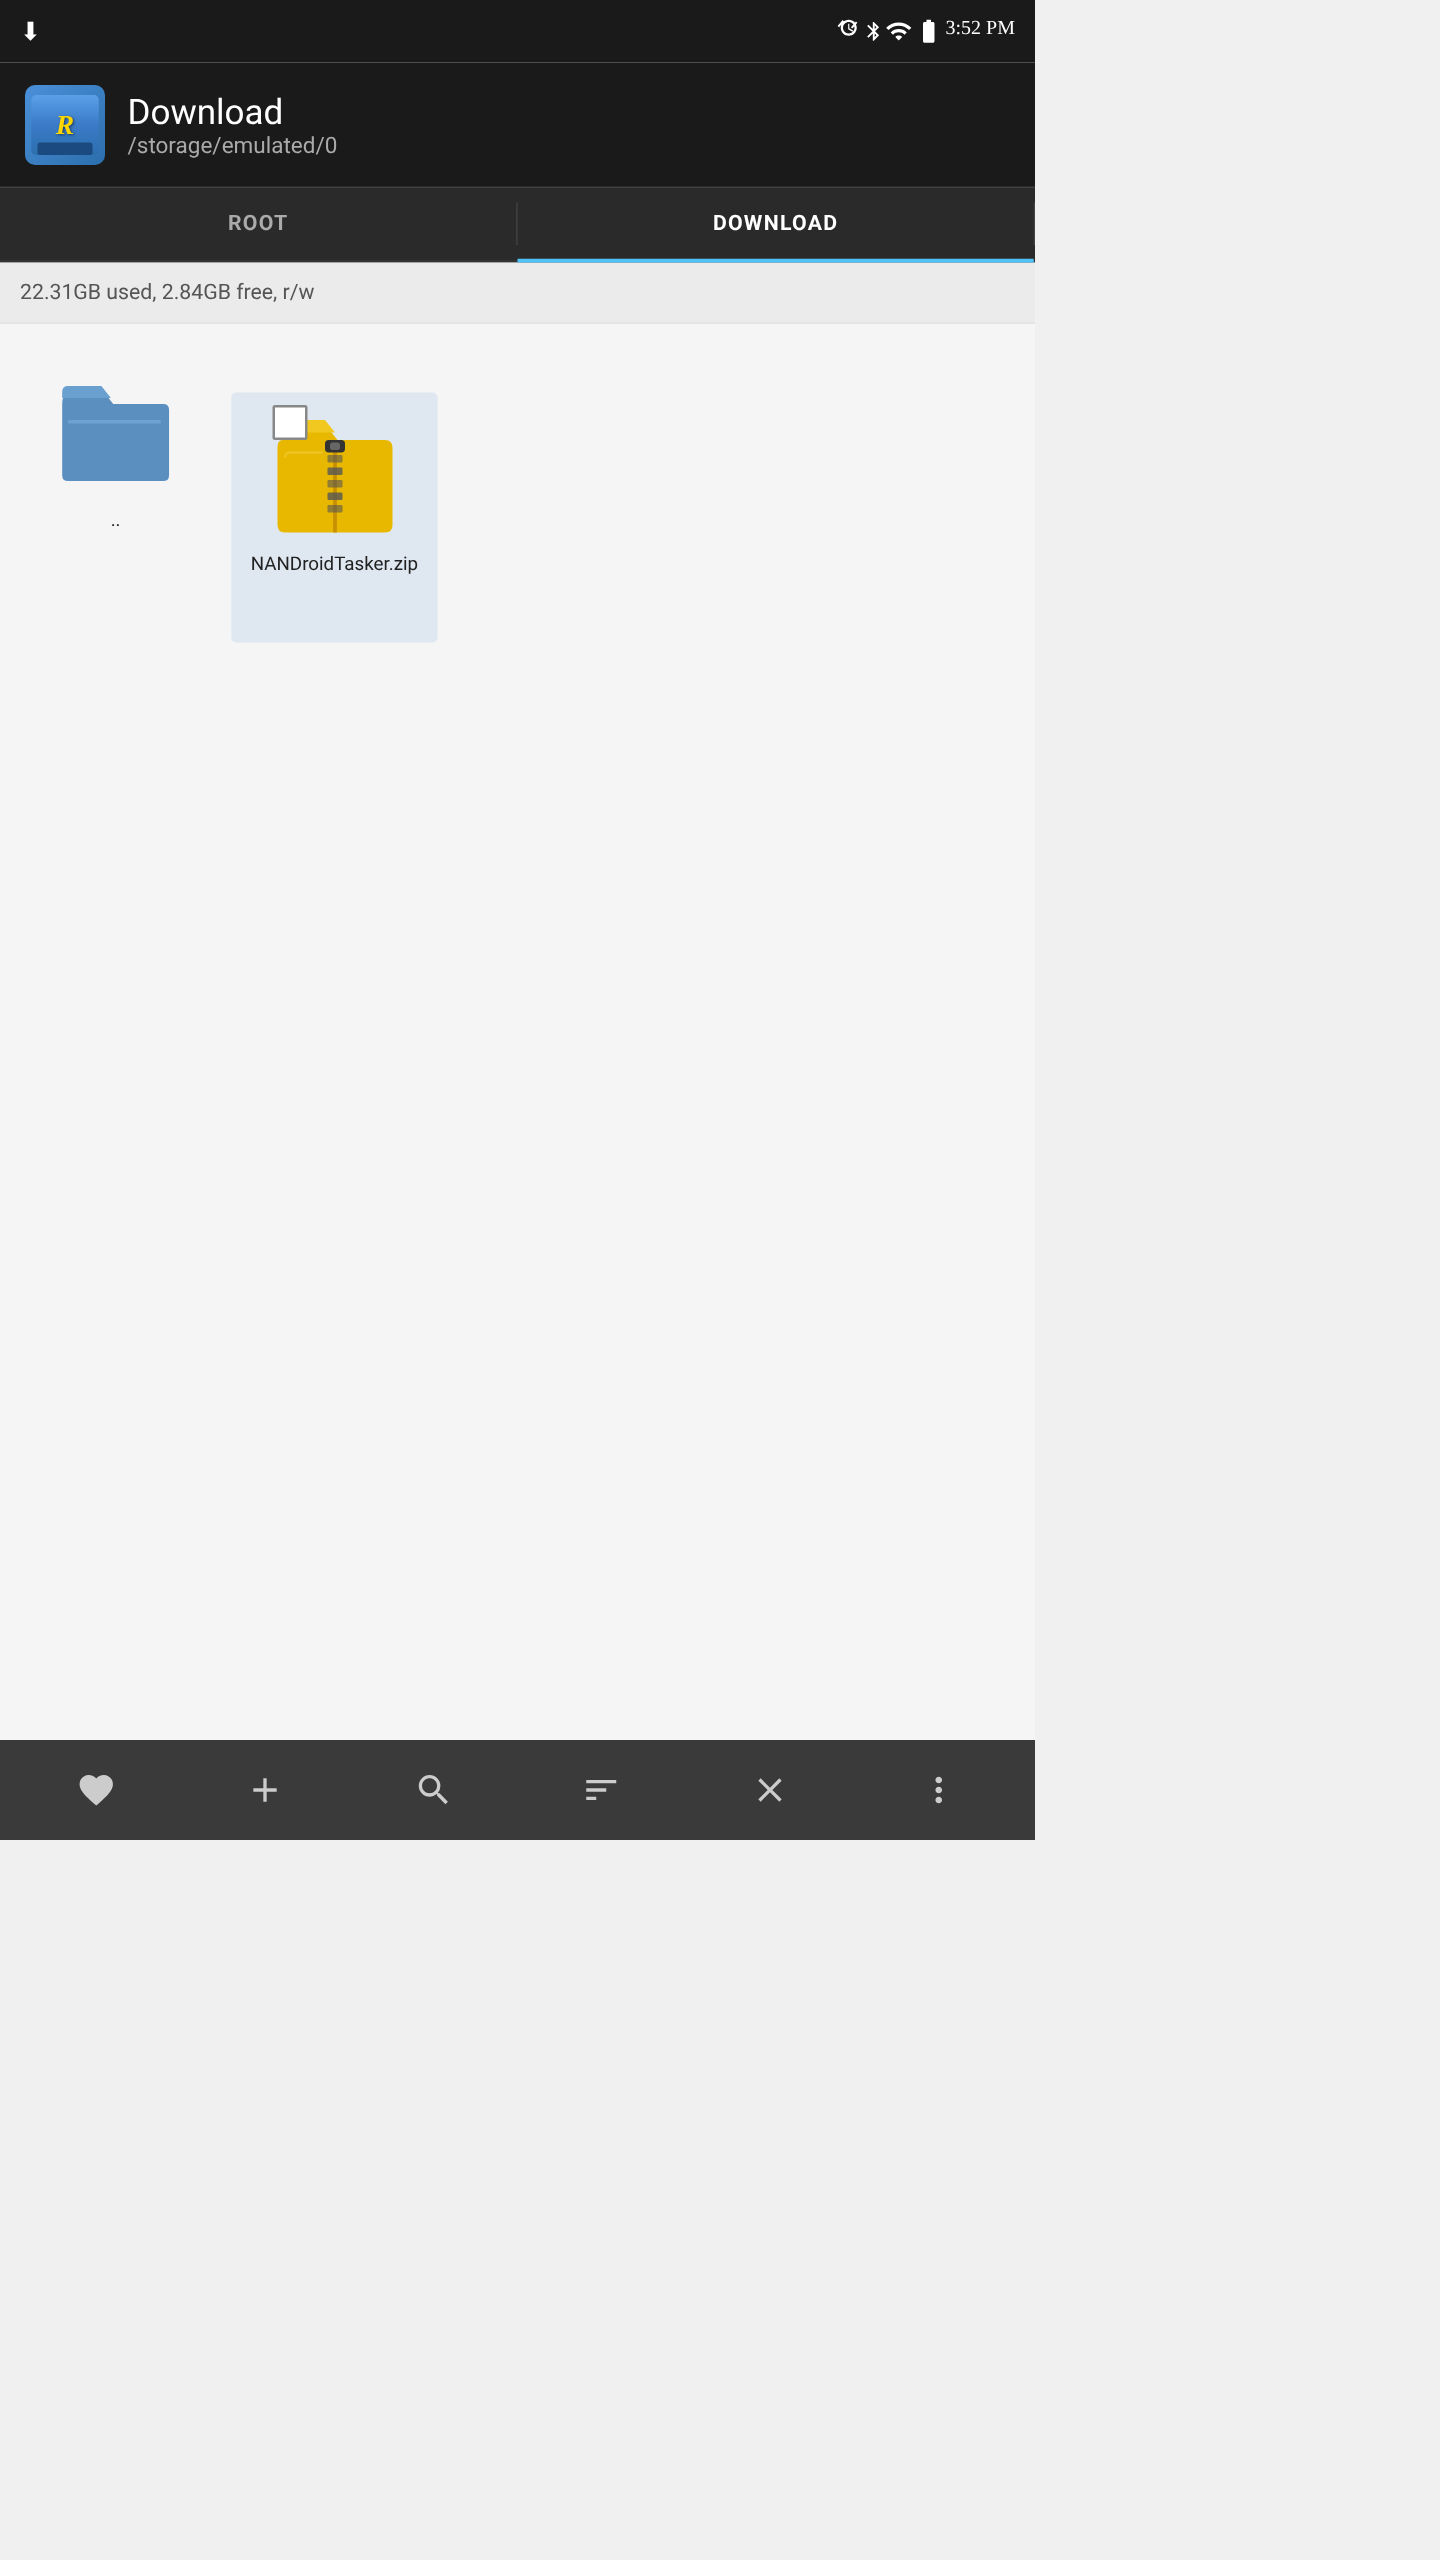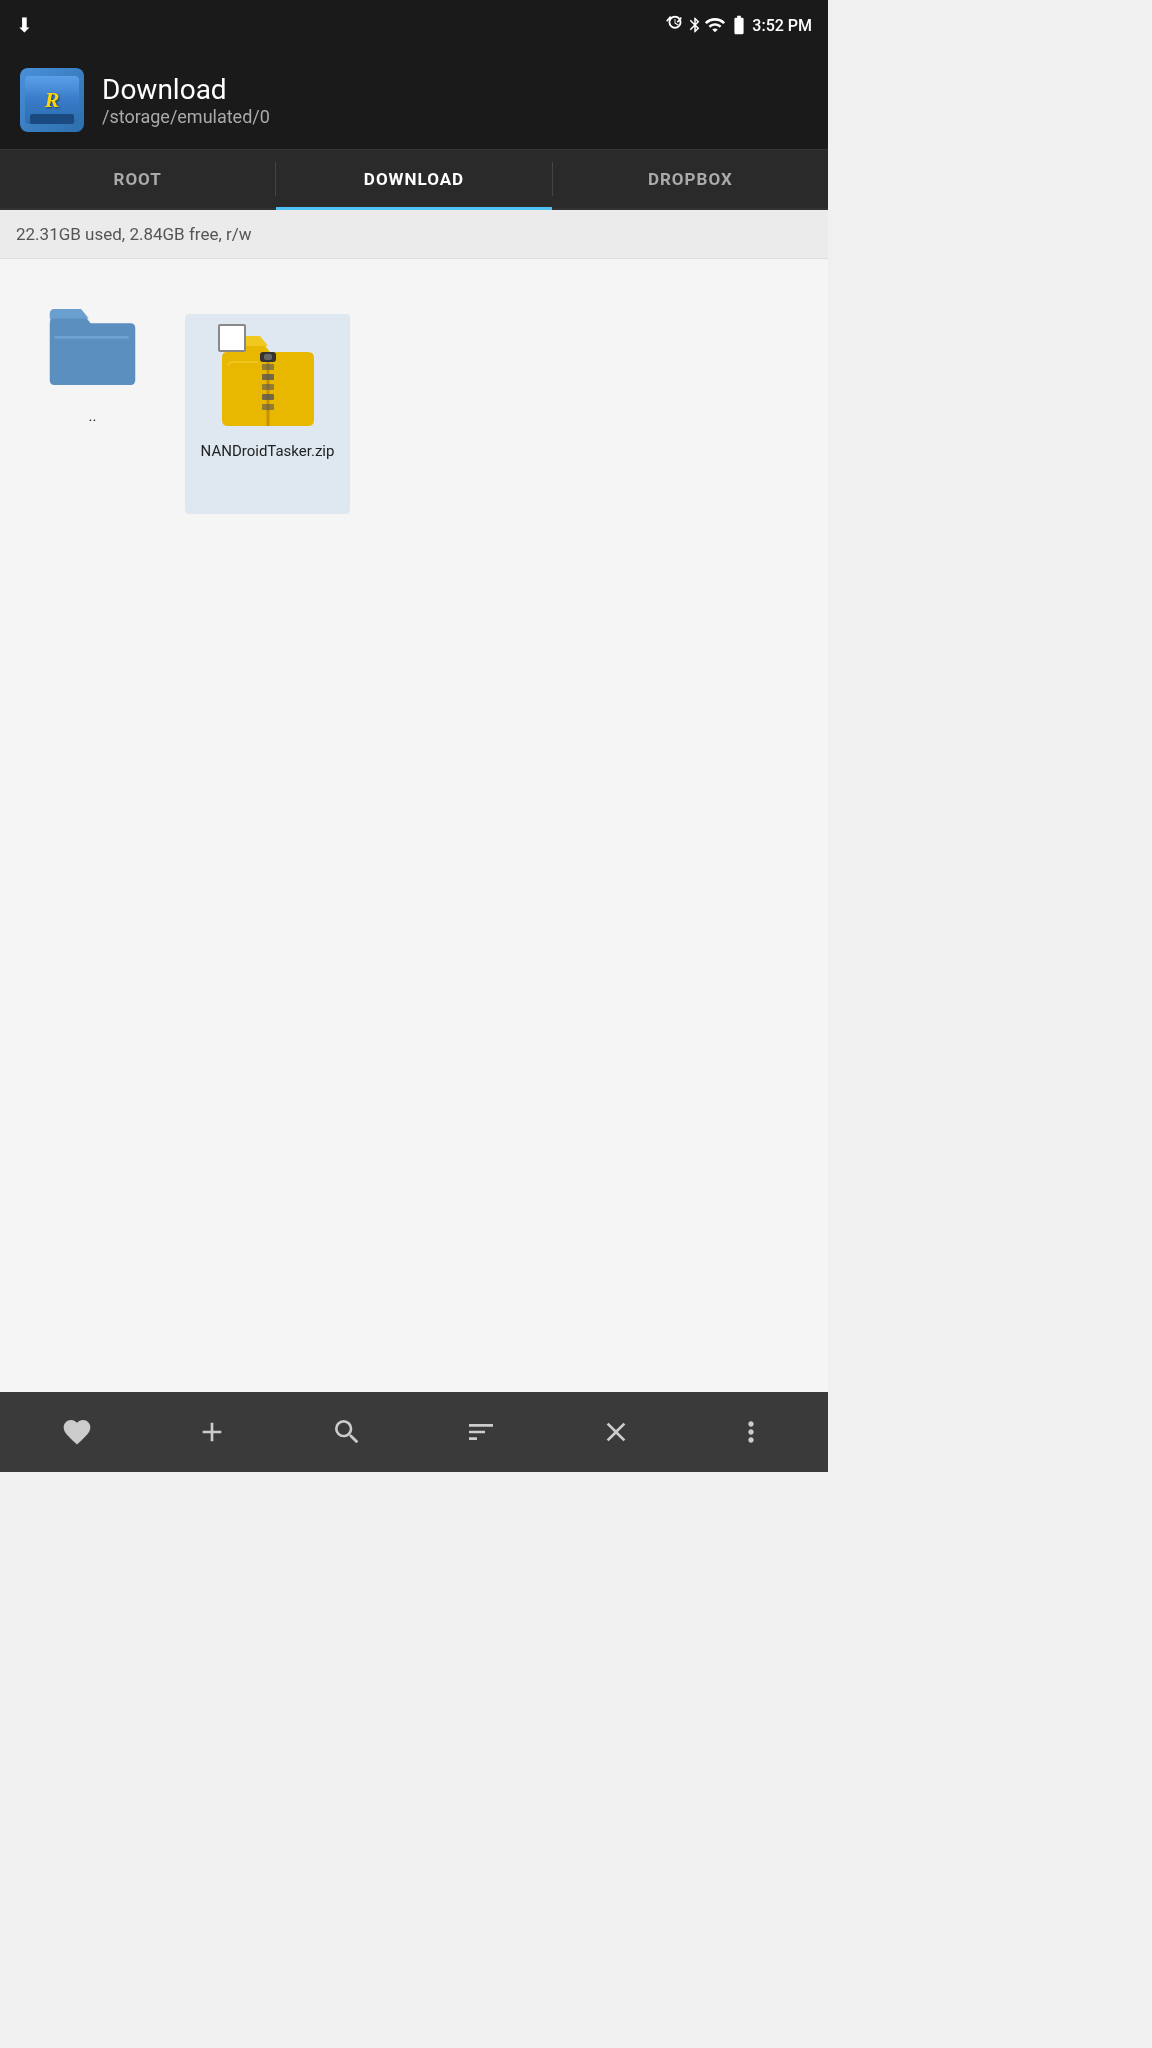--- a/index.html
+++ b/index.html
@@ -27,22 +27,22 @@
     }
 
     .status-left {
       display: flex;
       align-items: center;
       gap: 8px;
     }
 
     .status-right {
       display: flex;
-      align-items: center;
       font-size: 15px;
+      font-family: Liberation Serif, serif;
     }
 
     .status-time {
       font-size: 16px;
       font-weight: 500;
     }
 
     
     .header {
       background: #1a1a1a;
@@ -295,23 +295,20 @@
 
 <div class="tabs">
   <div class="tab">
     <span>ROOT</span>
   </div>
   <div class="tab-divider"></div>
   <div class="tab active">
     <span>DOWNLOAD</span>
   </div>
   <div class="tab-divider"></div>
-  <div class="tab">
-    <span>DROPBOX</span>
-  </div>
 </div>
 
 <div class="storage-info">
   <span>22.31GB used, 2.84GB free, r/w</span>
 </div>
 
 <div class="file-grid">
 
   <div class="file-item">
     <div class="file-icon">

